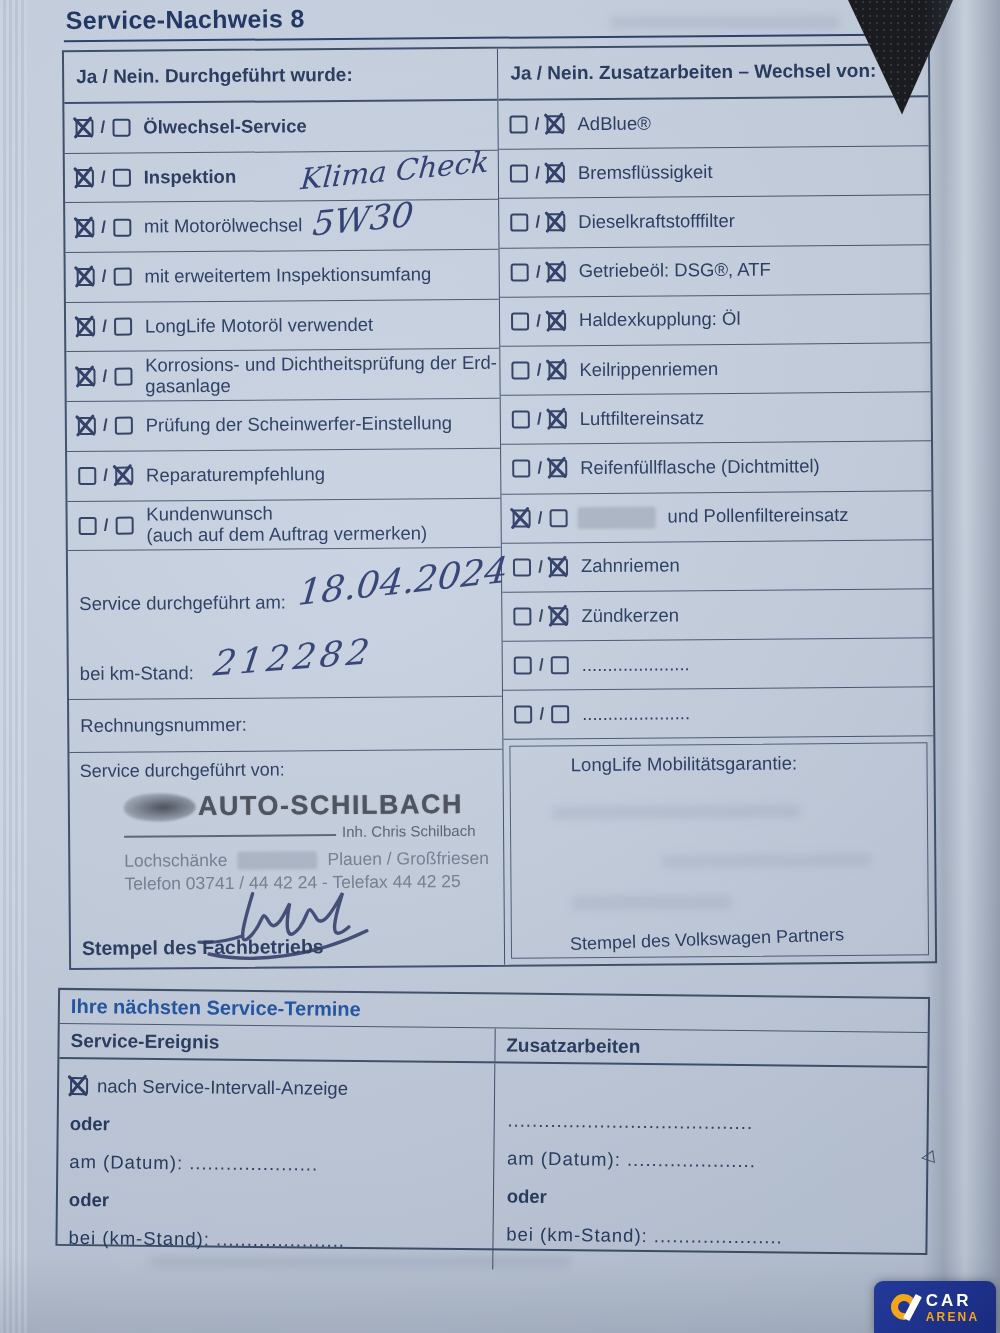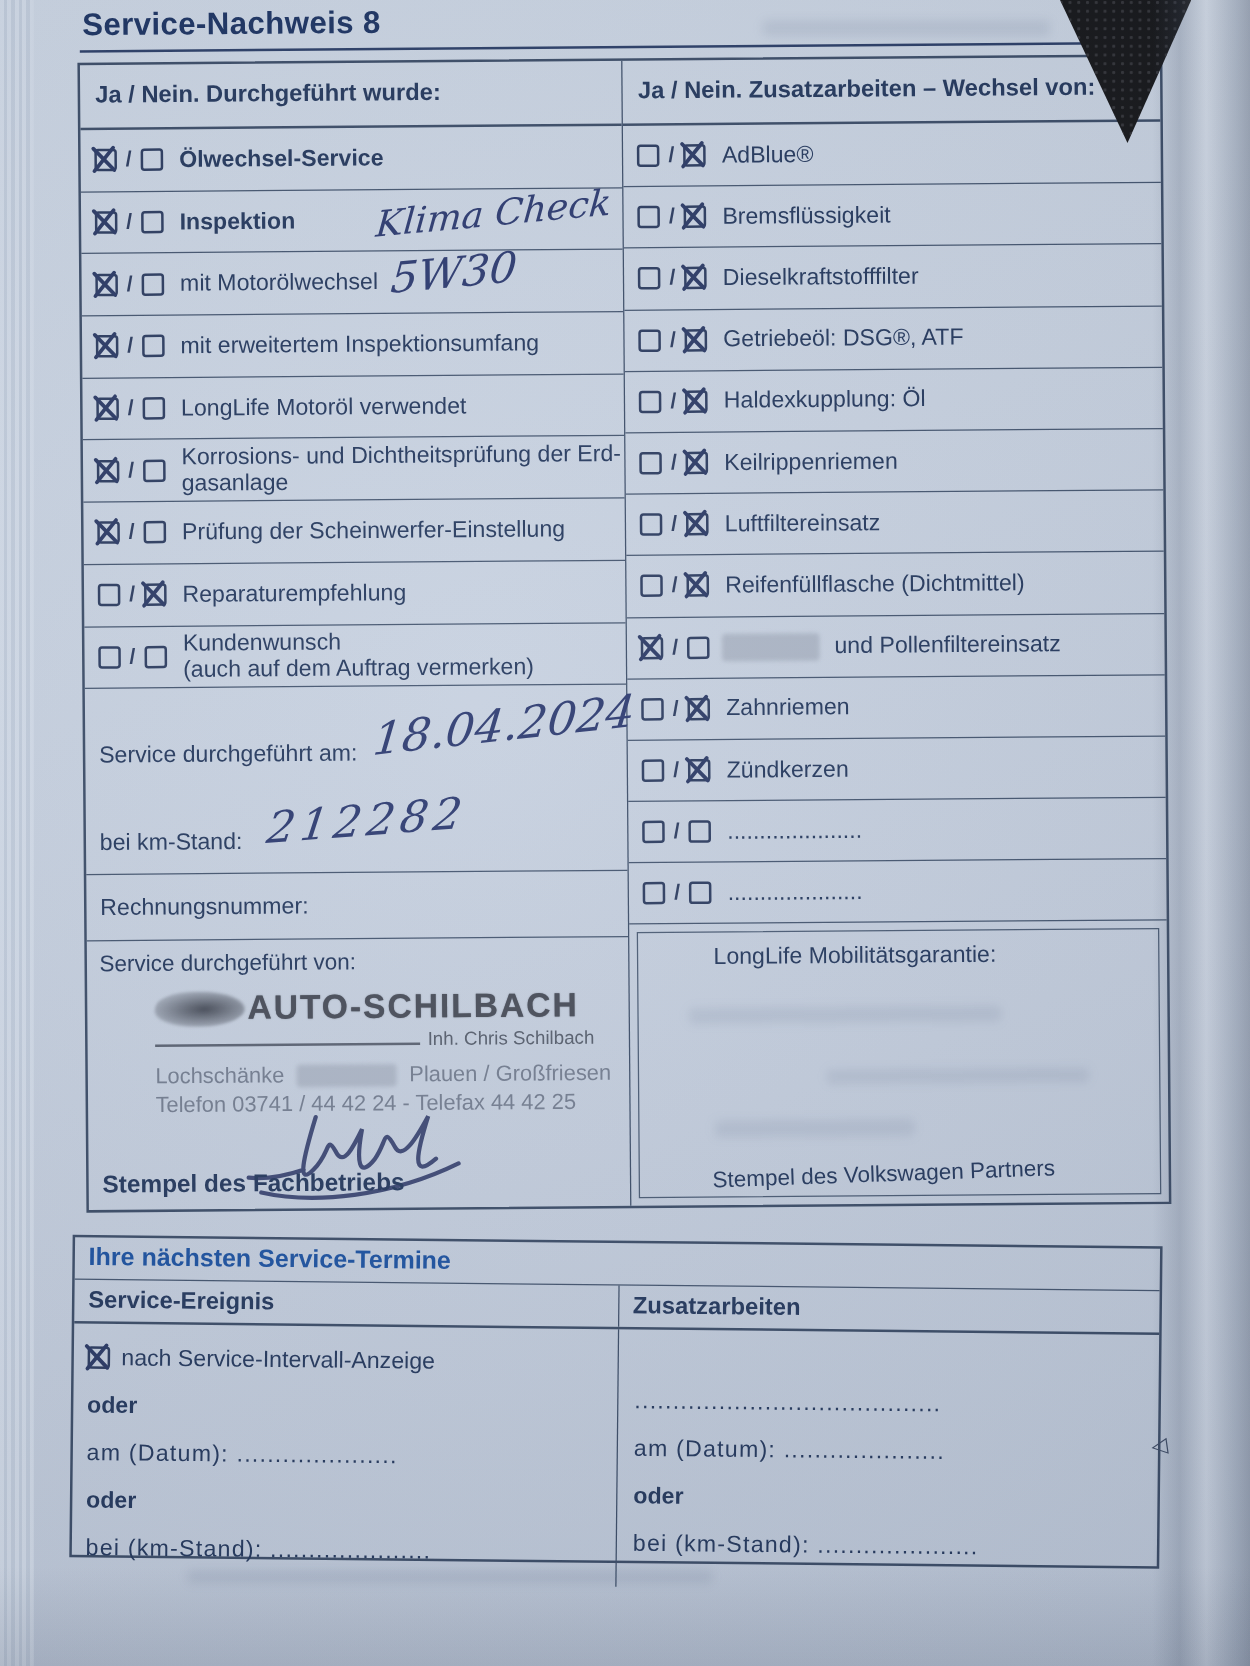--- a/index.html
+++ b/index.html
@@ -435,13 +435,23 @@
   <span class="page-marker">◁</span>
 
   <div class="smudge" style="left:610px;top:16px;width:230px;height:13px;"></div>
   <div class="smudge" style="left:150px;top:1256px;width:420px;height:11px;"></div>
 
   <div class="dark-corner"></div>
   <div class="page-curl-right"></div>
   <div class="bottom-shade"></div>
   <div class="vignette"></div>
 
+  <div class="badge">
+    <span class="badge-glyph">
+      <span class="badge-c"></span>
+        <span class="badge-slash"></span>
+    </span>
+    <span class="badge-text">
+      <span class="badge-car">CAR</span>
+      <span class="badge-arena">ARENA</span>
+    </span>
+  </div>
 </div>
 
 </body></html>

